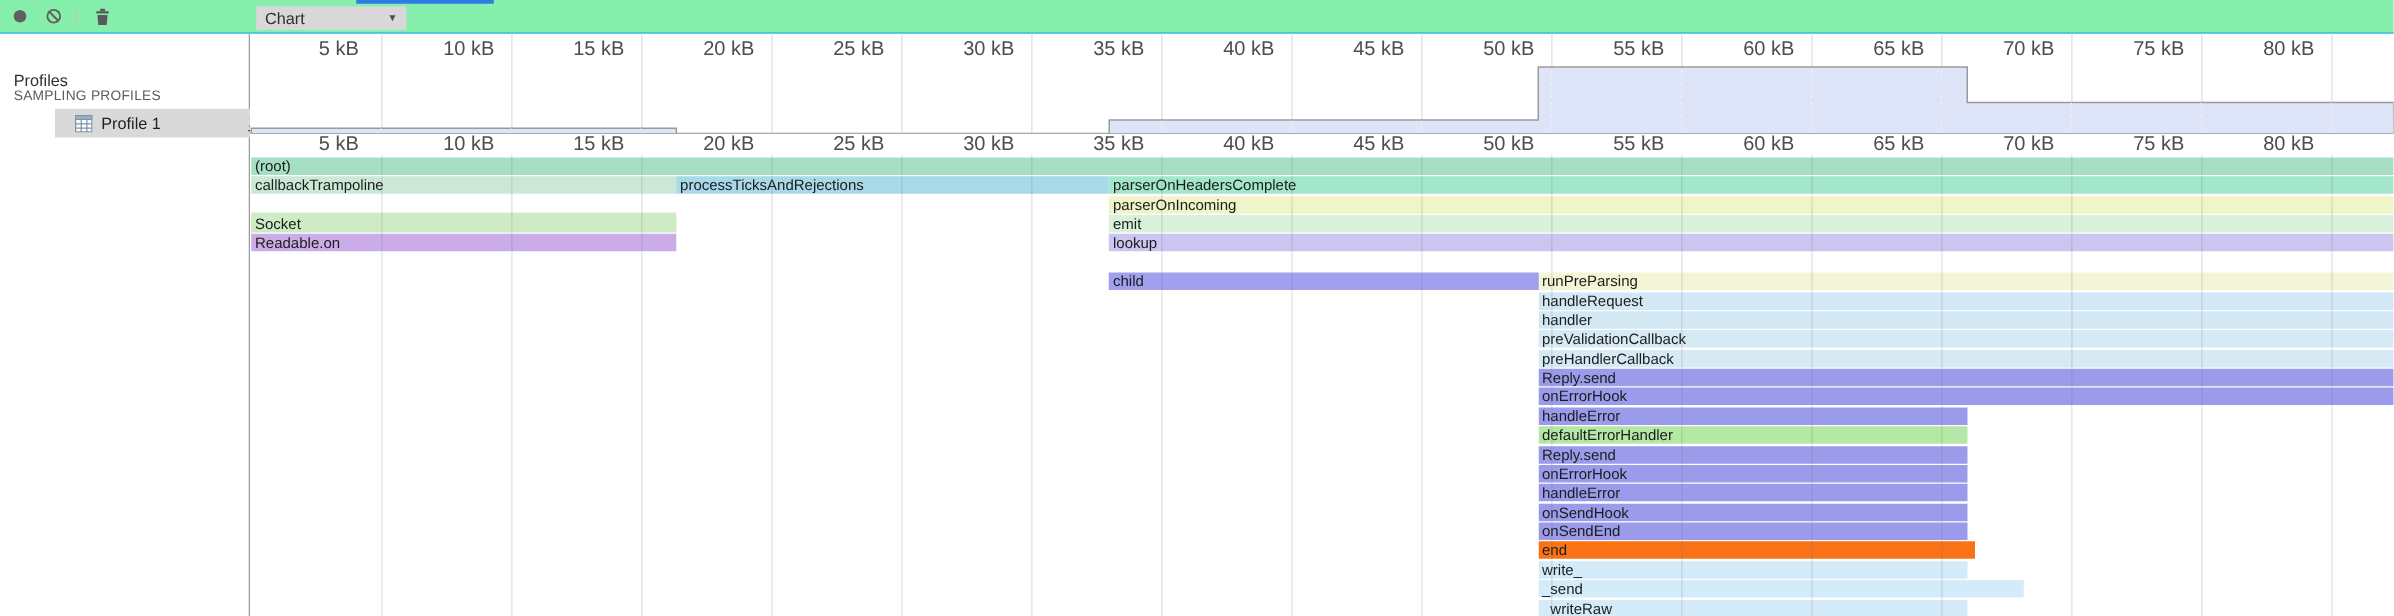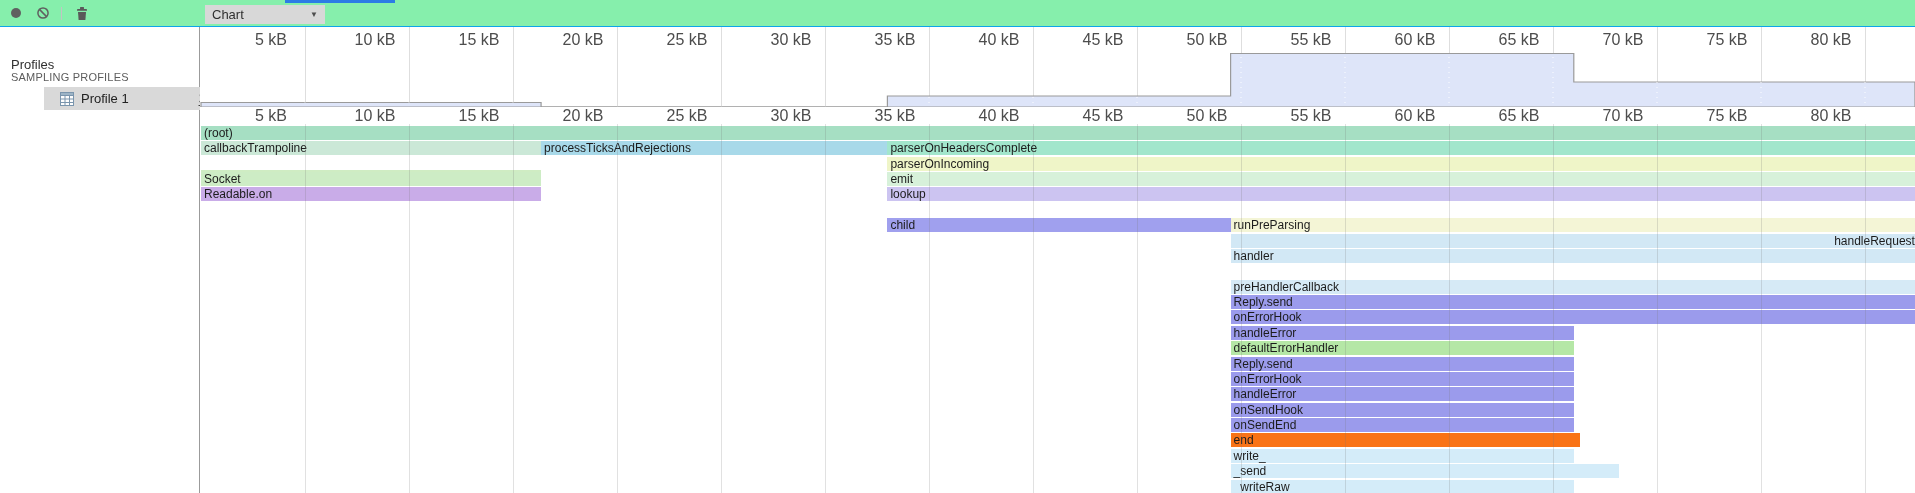--- a/index.html
+++ b/index.html
@@ -198,22 +198,23 @@
         <div class="bar" style="left: 341.08px; width: 346.32px; top: 17.37px; height: 14px; background: rgb(168, 217, 233);">processTicksAndRejections</div>
         <div class="bar" style="left: 687.4px; width: 1027.52px; top: 17.37px; height: 14px; background: rgb(162, 230, 204);">parserOnHeadersComplete</div>
         <div class="bar" style="left: 1px; width: 340.08px; top: 46px; height: 14px; background: rgb(207, 236, 195);">onconnection</div>
         <div class="bar" style="left: 687.4px; width: 1027.52px; top: 32.74px; height: 14px; background: rgb(239, 245, 200);">parserOnIncoming</div>
         <div class="bar" style="left: 1px; width: 340.08px; top: 48.11px; height: 14px; background: rgb(205, 236, 197);">Socket</div>
         <div class="bar" style="left: 687.4px; width: 1027.52px; top: 48.11px; height: 14px; background: rgb(215, 241, 218);">emit</div>
         <div class="bar" style="left: 1px; width: 340.08px; top: 63.48px; height: 14px; background: rgb(201, 172, 232);">Readable.on</div>
         <div class="bar" style="left: 687.4px; width: 1027.52px; top: 63.48px; height: 14px; background: rgb(204, 196, 241);">lookup</div>
         <div class="bar" style="left: 1030.6px; width: 684.32px; top: 94.22px; height: 14px; background: rgb(244, 245, 214);">runPreParsing</div>
         <div class="bar dotted" style="left: 687.4px; width: 343.2px; top: 94.22px; height: 14px; background: rgb(160, 160, 238);">child</div>
-        <div class="bar" style="left: 1030.6px; width: 684.32px; top: 109.59px; height: 14px; background: rgb(210, 232, 245); text-align: right;">handleRequest</div>
+        <div class="bar" style="left: 1030.6px; width: 684.32px; top: 109.59px; height: 14px; background: rgb(210, 232, 245);">handleRequest</div>
         <div class="bar" style="left: 1030.6px; width: 684.32px; top: 124.96px; height: 14px; background: rgb(210, 232, 245);">handler</div>
+        <div class="bar" style="left: 1030.6px; width: 684.32px; top: 140.33px; height: 14px; background: rgb(214, 234, 246);">preValidationCallback</div>
         <div class="bar" style="left: 1030.6px; width: 684.32px; top: 155.7px; height: 14px; background: rgb(214, 234, 246);">preHandlerCallback</div>
         <div class="bar" style="left: 1030.6px; width: 684.32px; top: 171.07px; height: 14px; background: rgb(155, 155, 236);">Reply.send</div>
         <div class="bar" style="left: 1030.6px; width: 684.32px; top: 186.44px; height: 14px; background: rgb(155, 155, 236);">onErrorHook</div>
         <div class="bar" style="left: 1030.6px; width: 343.2px; top: 201.81px; height: 14px; background: rgb(155, 155, 236);">handleError</div>
         <div class="bar" style="left: 1030.6px; width: 343.2px; top: 217.18px; height: 14px; background: rgb(181, 231, 166);">defaultErrorHandler</div>
         <div class="bar" style="left: 1030.6px; width: 343.2px; top: 232.55px; height: 14px; background: rgb(155, 155, 236);">Reply.send</div>
         <div class="bar" style="left: 1030.6px; width: 343.2px; top: 247.92px; height: 14px; background: rgb(155, 155, 236);">onErrorHook</div>
         <div class="bar" style="left: 1030.6px; width: 343.2px; top: 263.29px; height: 14px; background: rgb(155, 155, 236);">handleError</div>
         <div class="bar" style="left: 1030.6px; width: 343.2px; top: 278.66px; height: 14px; background: rgb(155, 155, 236);">onSendHook</div>
         <div class="bar" style="left: 1030.6px; width: 343.2px; top: 294.03px; height: 14px; background: rgb(155, 155, 236);">onSendEnd</div>

